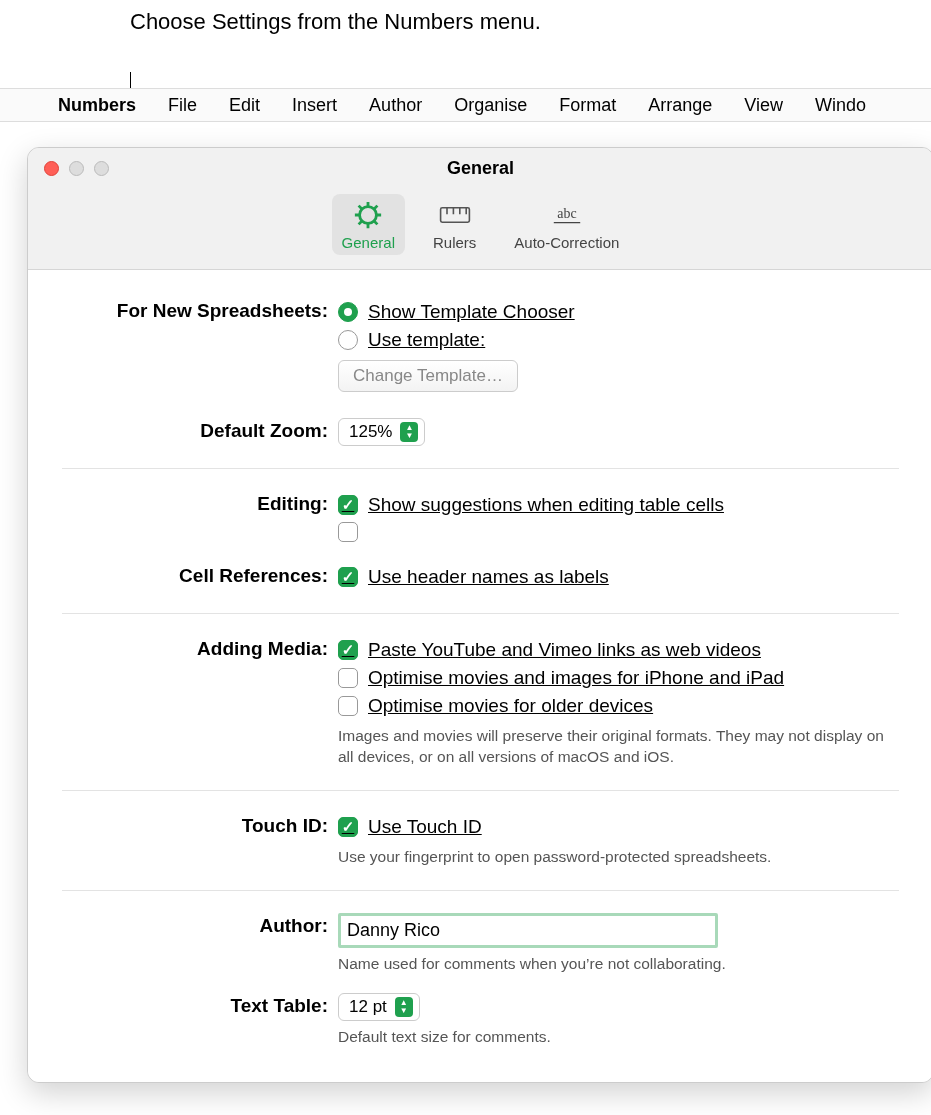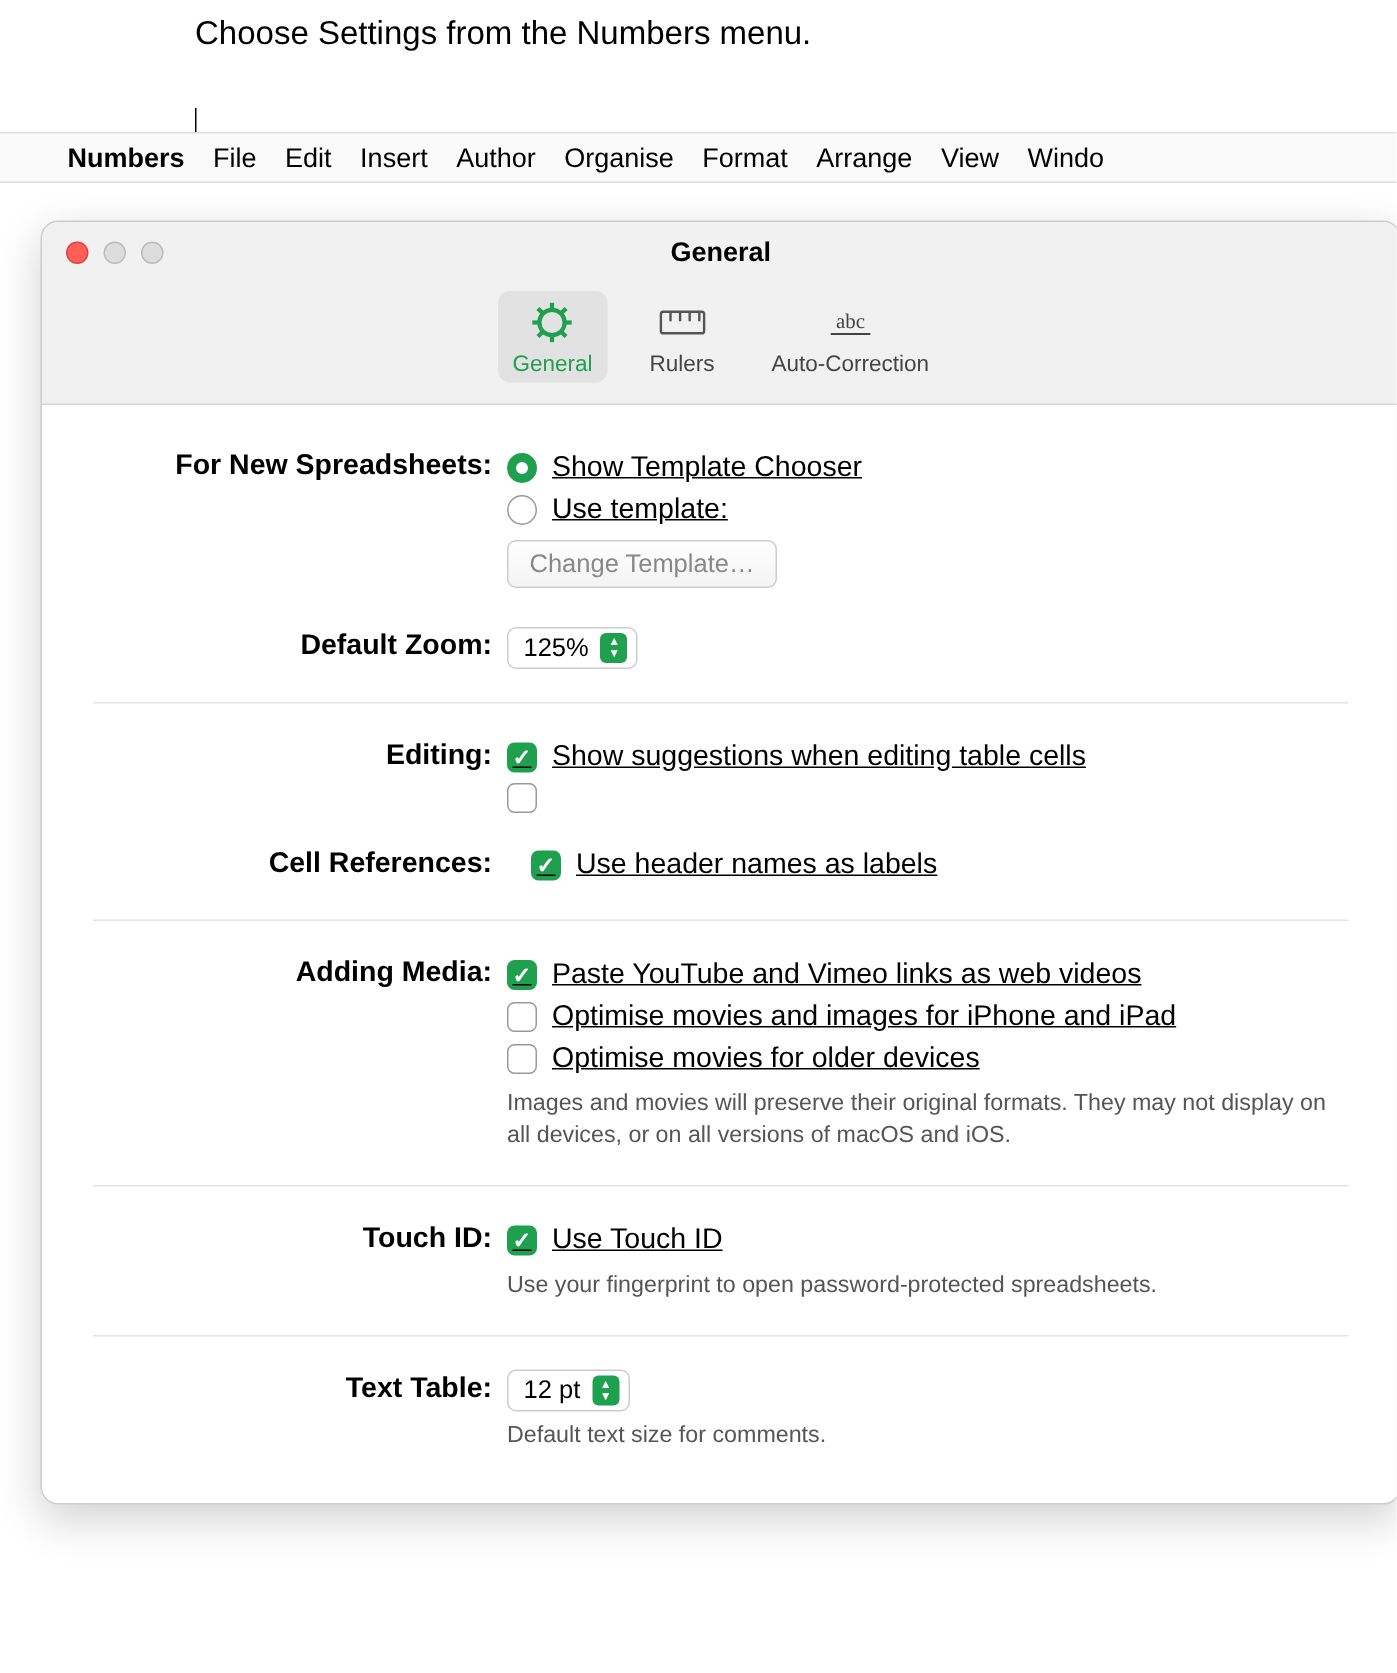--- a/index.html
+++ b/index.html
@@ -34,21 +34,21 @@
     left: 0;
     right: 0;
     height: 34px;
     background: #fafafa;
     border-top: 1px solid #ddd;
     border-bottom: 1px solid #ddd;
     display: flex;
     align-items: center;
     padding-left: 20px;
     font-size: 18px;
-    gap: 19px;
+    gap: 32px;
   }
   .menubar .apple {
     font-size: 20px;
     margin-right: 6px;
   }
   .menubar .appname {
     font-weight: 600;
   }
   .prefs-window {
     position: absolute;
@@ -329,21 +329,21 @@
         <div class="check-row">
           <span class="checkbox checked"></span>
           <span>Show suggestions when editing table cells</span>
         </div>
         <div class="check-row">
           <span class="checkbox"></span>
         </div>
       </div>
     </div>
 
-    <div class="row" style="margin-top:10px;gap:16px;">
+    <div class="row" style="margin-top:10px;">
       <div class="label-col">Cell References:</div>
       <div class="ctrl-col">
         <div class="check-row">
           <span class="checkbox checked"></span>
           <span>Use header names as labels</span>
         </div>
       </div>
     </div>
 
     <hr class="sep">
@@ -375,20 +375,27 @@
         <div class="check-row">
           <span class="checkbox checked"></span>
           <span>Use Touch ID</span>
         </div>
         <div class="note">Use your fingerprint to open password-protected spreadsheets.</div>
       </div>
     </div>
 
     <hr class="sep">
 
+    <div class="row">
+      <div class="label-col">Author:</div>
+      <div class="ctrl-col">
+        <input class="textfield" type="text" value="Danny Rico" style="">
+        <div class="note">Name used for comments when you’re not collaborating.</div>
+      </div>
+    </div>
 
     <div class="row" style="margin-top:10px;">
       <div class="label-col">Text Table:</div>
       <div class="ctrl-col">
         <span class="select">
           <span>12 pt</span>
           <span class="stepper">▲<br>▼</span>
         </span>
         <div class="note">Default text size for comments.</div>
       </div>

